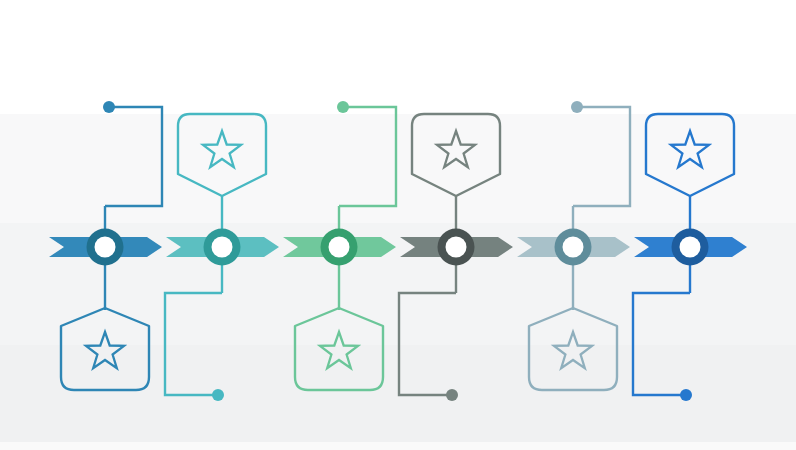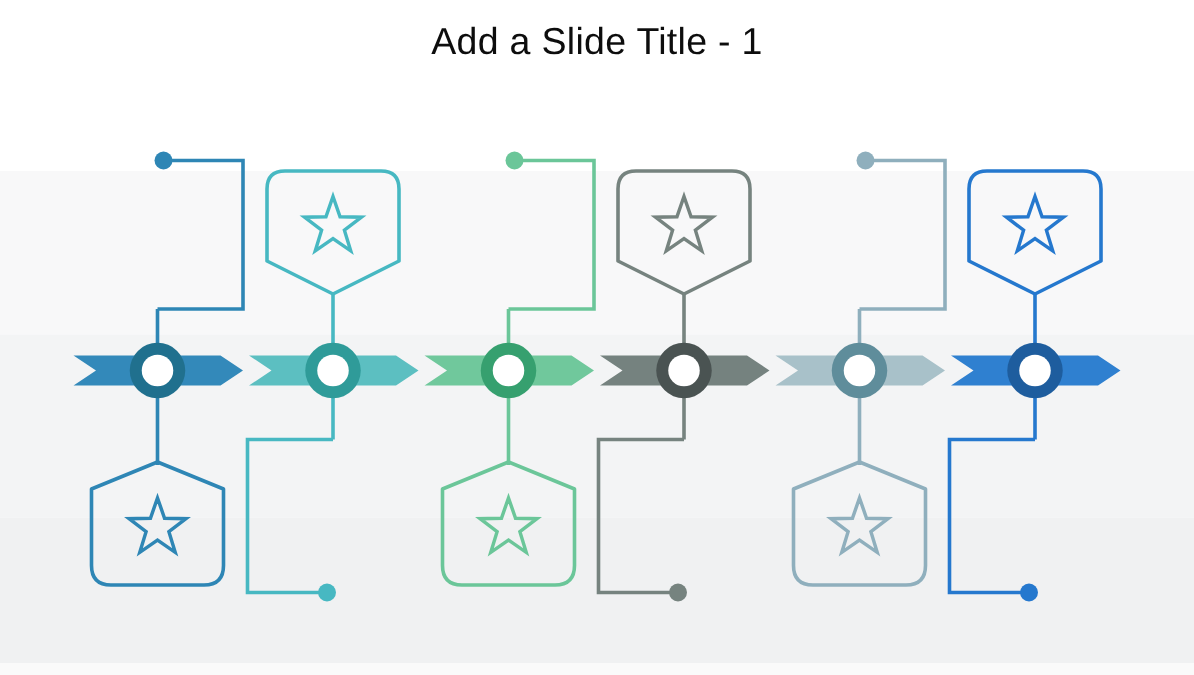--- a/index.html
+++ b/index.html
@@ -75,14 +75,13 @@
       <circle cx="573" cy="247" r="10.5" fill="#ffffff"></circle>
       <path d="M634,237 L732,237 L747,247 L732,257 L634,257 L649,247 Z" fill="#2F80D0"></path>
       <polyline points="690,293 633,293 633,395 686,395" fill="none" stroke="#2578CE" stroke-width="2.4"></polyline>
       <circle cx="686" cy="395" r="6" fill="#2578CE"></circle>
       <line x1="690" y1="195" x2="690" y2="293" stroke="#2578CE" stroke-width="2.4"></line>
       <path d="M690,196 L646,174 L646,126 Q646,114 658,114 L722,114 Q734,114 734,126 L734,174 Z" fill="none" stroke="#2578CE" stroke-width="2.4" stroke-linejoin="round"></path>
       <path d="M690.0,131.0L694.7,144.5L709.0,144.8L697.6,153.5L701.8,167.2L690.0,159.0L678.2,167.2L682.4,153.5L671.0,144.8L685.3,144.5Z" fill="none" stroke="#2578CE" stroke-width="2.3" stroke-linejoin="miter"></path>
       <circle cx="690" cy="247" r="18.5" fill="#1E5D9E"></circle>
       <circle cx="690" cy="247" r="10.5" fill="#ffffff"></circle>
     </svg>
-  <h1 class="slide-title">Add a Slide Title - 1</h1>
 </div>
 
 </body></html>

